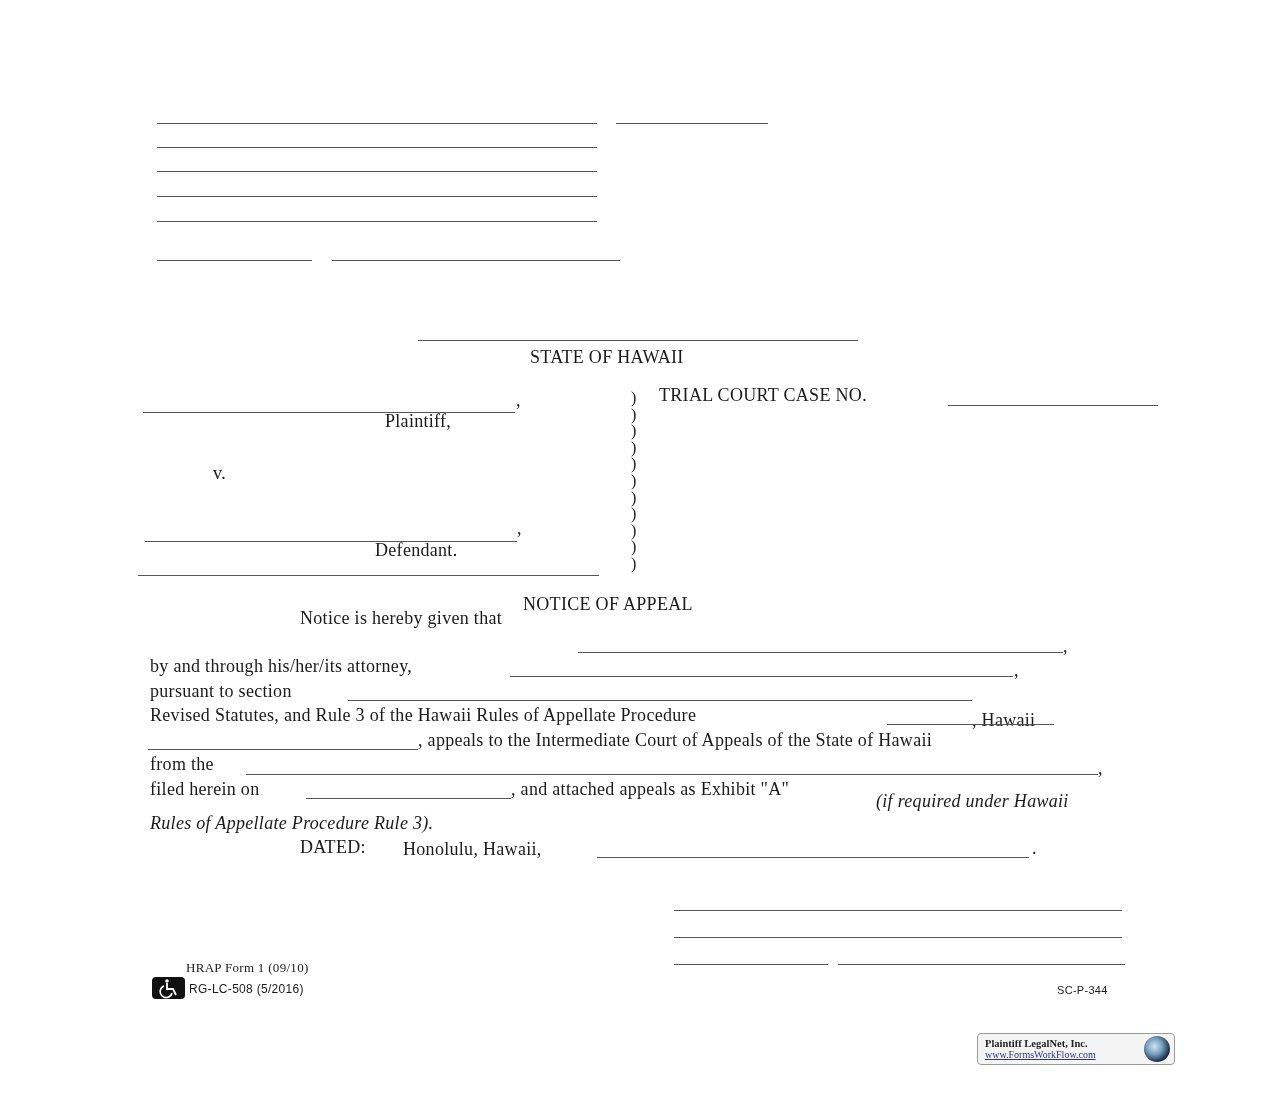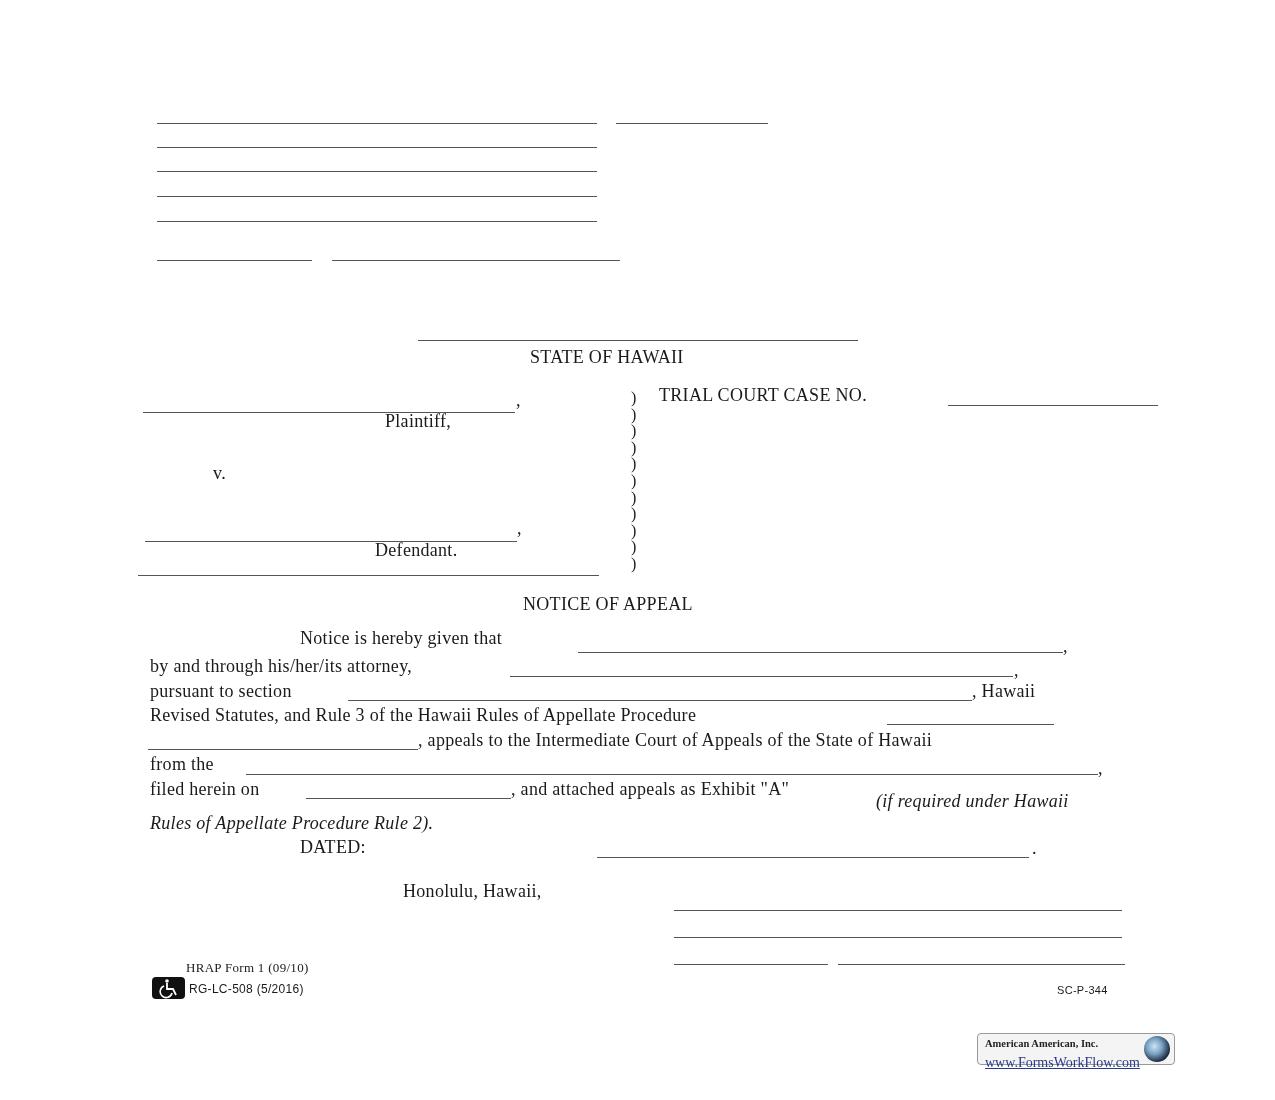--- a/index.html
+++ b/index.html
@@ -8,21 +8,21 @@
   .line { position: absolute; height: 0; border-top: 1.3px solid #555; }
   .t { position: absolute; white-space: nowrap; font-size: 18px; line-height: 20px; letter-spacing: 0.3px; font-family: Liberation Serif, serif; }
   .paren { position: absolute; left: 631px; font-size: 16px; line-height: 16.6px; white-space: pre; }
   .ital { font-style: italic; margin-top: 12px; }
   .small { font-size: 13px; }
   .sans { font-family: "Liberation Sans", "DejaVu Sans", sans-serif; }
   .wc-icon { position: absolute; left: 152px; top: 977px; width: 33px; height: 22px; background: #111; border-radius: 4px; }
   .badge { position: absolute; left: 977px; top: 1033px; width: 196px; height: 30px;
            border: 1px solid #999; border-radius: 4px; background: #f4f4f4; }
   .badge .name { position: absolute; left: 7px; top: 4px; font-size: 10.5px; font-weight: bold; color: #222; }
-  .badge .url { position: absolute; left: 7px; top: 21px; font-size: 14px; color: #2a3a8a; text-decoration: underline; }
+  .badge .url { position: absolute; left: 7px; top: 15px; font-size: 10px; color: #2a3a8a; text-decoration: underline; }
   .badge .globe { position: absolute; right: 4px; top: 2px; width: 26px; height: 26px; border-radius: 50%;
                   background: radial-gradient(circle at 40% 40%, #cfe3f2 0%, #7aa3c4 35%, #1e2f44 70%, #0b1420 100%); }
 </style>
 </head>
 <body>
 
 <div>
   <div class="line" style="left:157px; top:123px; width:440px;"></div>
   <div class="line" style="left:616px; top:123px; width:152px;"></div>
   <div class="line" style="left:157px; top:147px; width:440px;"></div>
@@ -60,51 +60,51 @@
   <div class="paren" style="top:522.8px;">)</div>
   <div class="paren" style="top:539.4px;">)</div>
   <div class="paren" style="top:556px;">)</div>
 </div>
 
 <div class="t" style="left:659px; top:385px;">TRIAL COURT CASE NO.</div>
 <div class="line" style="left:948px; top:405px; width:210px;"></div>
 
 <div class="t" style="left:523px; top:594px;">NOTICE OF APPEAL</div>
 
-<div class="t" style="left:300px; top:628px;">Notice is hereby given that</div>
+<div class="t" style="left:300px; top:608px;">Notice is hereby given that</div>
 <div class="line" style="left:578px; top:652px; width:485px;"></div>
 <div class="t" style="left:1063px; top:636px;">,</div>
 
 <div class="t" style="left:150px; top:656px;">by and through his/her/its attorney,</div>
 <div class="line" style="left:510px; top:676px; width:503px;"></div>
 <div class="t" style="left:1014px; top:660px;">,</div>
 
 <div class="t" style="left:150px; top:681px;">pursuant to section</div>
 <div class="line" style="left:348px; top:700px; width:624px;"></div>
-<div class="t" style="left:972px; top:681px;">, Hawaii</div>
+<div class="t" style="left:972px; top:710px;">, Hawaii</div>
 
 <div class="t" style="left:150px; top:705px;">Revised Statutes, and Rule 3 of the Hawaii Rules of Appellate Procedure</div>
 <div class="line" style="left:887px; top:724px; width:167px;"></div>
 
 <div class="line" style="left:148px; top:749px; width:270px;"></div>
 <div class="t" style="left:418px; top:730px;">, appeals to the Intermediate Court of Appeals of the State of Hawaii</div>
 
 <div class="t" style="left:150px; top:754px;">from the</div>
 <div class="line" style="left:246px; top:774px; width:852px;"></div>
 <div class="t" style="left:1098px; top:758px;">,</div>
 
 <div class="t" style="left:150px; top:779px;">filed herein on</div>
 <div class="line" style="left:306px; top:798px; width:205px;"></div>
 <div class="t" style="left:511px; top:779px;">, and attached appeals as Exhibit "A"</div>
 <div class="t ital" style="left:876px; top:779px;">(if required under Hawaii</div>
 
-<div class="t ital" style="left:150px; top:801px;">Rules of Appellate Procedure Rule 2).</div>
+<div class="t ital" style="left:150px; top:801px;">Rules of Appellate Procedure Rule 3).</div>
 
 <div class="t" style="left:300px; top:837px;">DATED:</div>
-<div class="t" style="left:403px; top:881px;">Honolulu, Hawaii,</div>
+<div class="t" style="left:403px; top:839px;">Honolulu, Hawaii,</div>
 <div class="line" style="left:597px; top:857px; width:432px;"></div>
 <div class="t" style="left:1032px; top:838px;">.</div>
 
 <div>
   <div class="line" style="left:674px; top:910px; width:448px;"></div>
   <div class="line" style="left:674px; top:937px; width:448px;"></div>
   <div class="line" style="left:674px; top:964px; width:154px;"></div>
   <div class="line" style="left:838px; top:964px; width:287px;"></div>
 </div>
 
@@ -113,16 +113,16 @@
   <svg width="33" height="22" viewBox="0 0 33 22">
     <circle cx="15" cy="4" r="1.8" fill="#fff"></circle>
     <path d="M15 6 L15 12 L21 12 L24 18" stroke="#fff" stroke-width="1.8" fill="none"></path>
     <path d="M12 9 A6 6 0 1 0 20 16" stroke="#fff" stroke-width="1.6" fill="none"></path>
   </svg>
 </div>
 <div class="t small sans" style="left:189px; top:979px; font-size:12px;">RG-LC-508 (5/2016)</div>
 <div class="t small sans" style="left:1057px; top:980px; font-size:11px;">SC-P-344</div>
 
 <div class="badge">
-  <span class="name">American American, Inc.</span>
+  <span class="name">Plaintiff LegalNet, Inc.</span>
   <span class="url">www.FormsWorkFlow.com</span>
   <span class="globe"></span>
 </div>
 
 </body></html>

